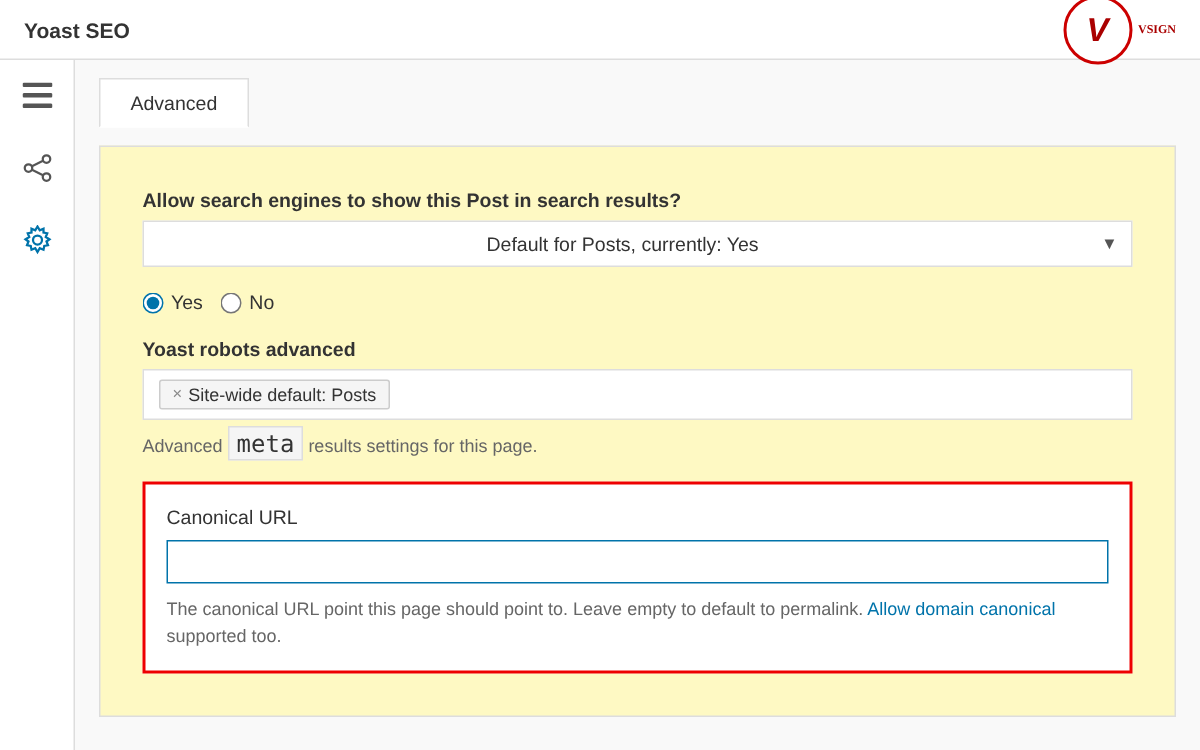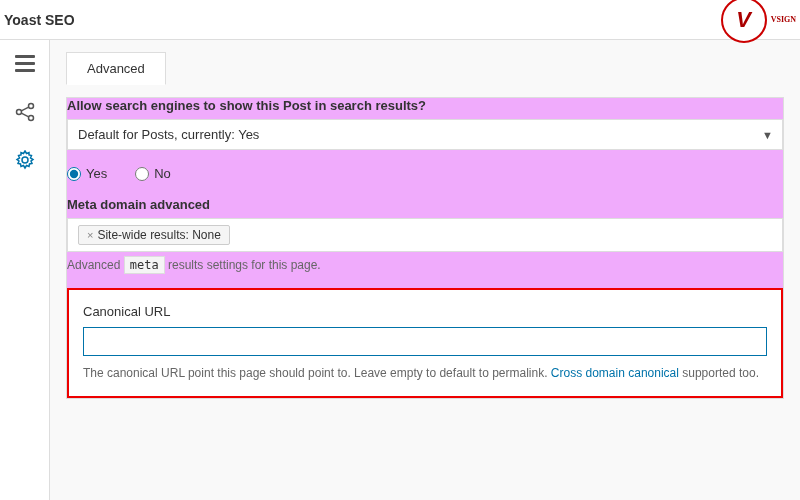--- a/index.html
+++ b/index.html
@@ -8,21 +8,21 @@
       font-size: 13px;
       background: #f1f1f1;
       width: 800px;
       height: 500px;
       overflow: hidden;
     }
 
     .header {
       background: #fff;
       border-bottom: 1px solid #ddd;
-      padding: 8px 4px;
+      padding: 8px 16px;
       display: flex;
       align-items: center;
       justify-content: space-between;
       height: 40px;
     }
 
     .header-title {
       font-size: 14px;
       font-weight: bold;
       color: #333;
@@ -115,23 +115,23 @@
       color: #333;
     }
 
     .tab.active {
       background: #fff;
       border-bottom: 1px solid #fff;
       font-weight: normal;
     }
 
     .panel {
-      background: #f0abfc;
-      border: 1px solid #ddd;
-      padding: 0;
+      background: #fef9c3;
+      border: 1px solid #ddd;
+      padding: 28px;
     }
 
     .form-group {
       margin-bottom: 16px;
     }
 
     .form-label {
       display: block;
       font-weight: bold;
       font-size: 13px;
@@ -145,36 +145,37 @@
 
     .form-select {
       width: 100%;
       padding: 7px 30px 7px 10px;
       border: 1px solid #ddd;
       background: #fff;
       font-size: 13px;
       color: #333;
       appearance: none;
       cursor: pointer;
+      text-align: center;
     }
 
     .select-arrow {
       position: absolute;
       right: 10px;
       top: 50%;
       transform: translateY(-50%);
       font-size: 11px;
       color: #555;
       pointer-events: none;
     }
 
     .radio-group {
       display: flex;
       align-items: flex-end;
-      gap: 28px;
+      gap: 12px;
       margin-top: 6px;
     }
 
     .radio-label {
       display: flex;
       align-items: center;
       gap: 5px;
       font-size: 13px;
       color: #333;
       cursor: pointer;
@@ -218,21 +219,21 @@
       font-size: 12px;
       color: #666;
       margin-top: 6px;
     }
 
     .code-inline {
       background: #f5f5f5;
       border: 1px solid #ddd;
       padding: 1px 5px;
       font-family: monospace;
-      font-size: 12px;
+      font-size: 16px;
       color: #333;
     }
 
     .canonical-section {
       border: 2px solid #e00;
       padding: 14px;
       background: #fff;
       margin-top: 4px;
     }
 
@@ -326,35 +327,35 @@
             <span>Yes</span>
           </label>
           <label class="radio-label">
             <input type="radio" class="radio-input" name="follow" style="">
             <span>No</span>
           </label>
         </div>
       </div>
 
       <div class="form-group">
-        <label class="form-label">Meta domain advanced</label>
+        <label class="form-label">Yoast robots advanced</label>
         <div class="meta-robots-box">
           <span class="tag-badge">
             <span class="tag-x">×</span>
-            <span>Site-wide results: None</span>
+            <span>Site-wide default: Posts</span>
           </span>
         </div>
         <div class="helper-text">
           <span>Advanced </span><code class="code-inline">meta</code><span> results settings for this page.</span>
         </div>
       </div>
 
       <div class="canonical-section">
         <div class="canonical-label">Canonical URL</div>
         <input type="text" class="canonical-input" value="" style="">
         <div class="canonical-helper">
-          <span>The canonical URL point this page should point to. Leave empty to default to permalink. </span><a href="#">Cross domain canonical</a><span> supported too.</span>
+          <span>The canonical URL point this page should point to. Leave empty to default to permalink. </span><a href="#">Allow domain canonical</a><span> supported too.</span>
         </div>
       </div>
 
     </div>
   </div>
 </div>
 
 </body></html>

